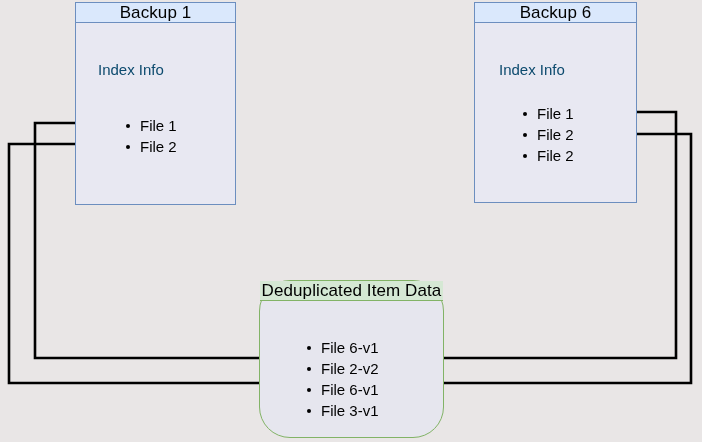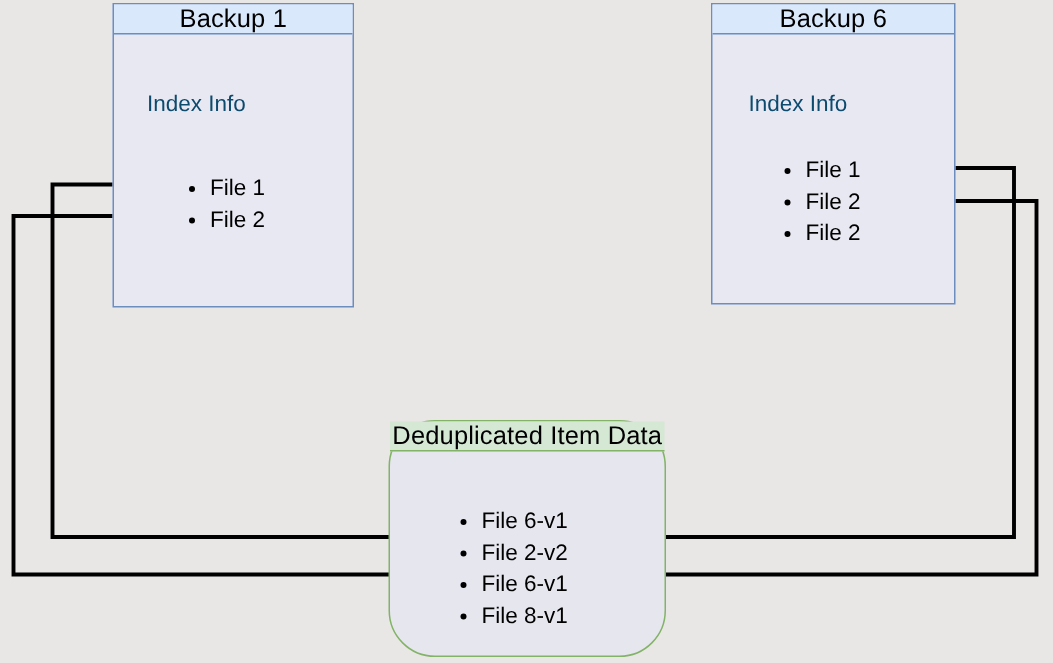--- a/index.html
+++ b/index.html
@@ -162,19 +162,19 @@
         <li>
           <span class="bullet"></span>
           <span>File 2-v2</span>
         </li>
         <li>
           <span class="bullet"></span>
           <span>File 6-v1</span>
         </li>
         <li>
           <span class="bullet"></span>
-          <span>File 8-v1</span>
+          <span>File 3-v1</span>
         </li>
       </ul>
     </div>
   </div>
 
 </div>
 
 </body></html>

